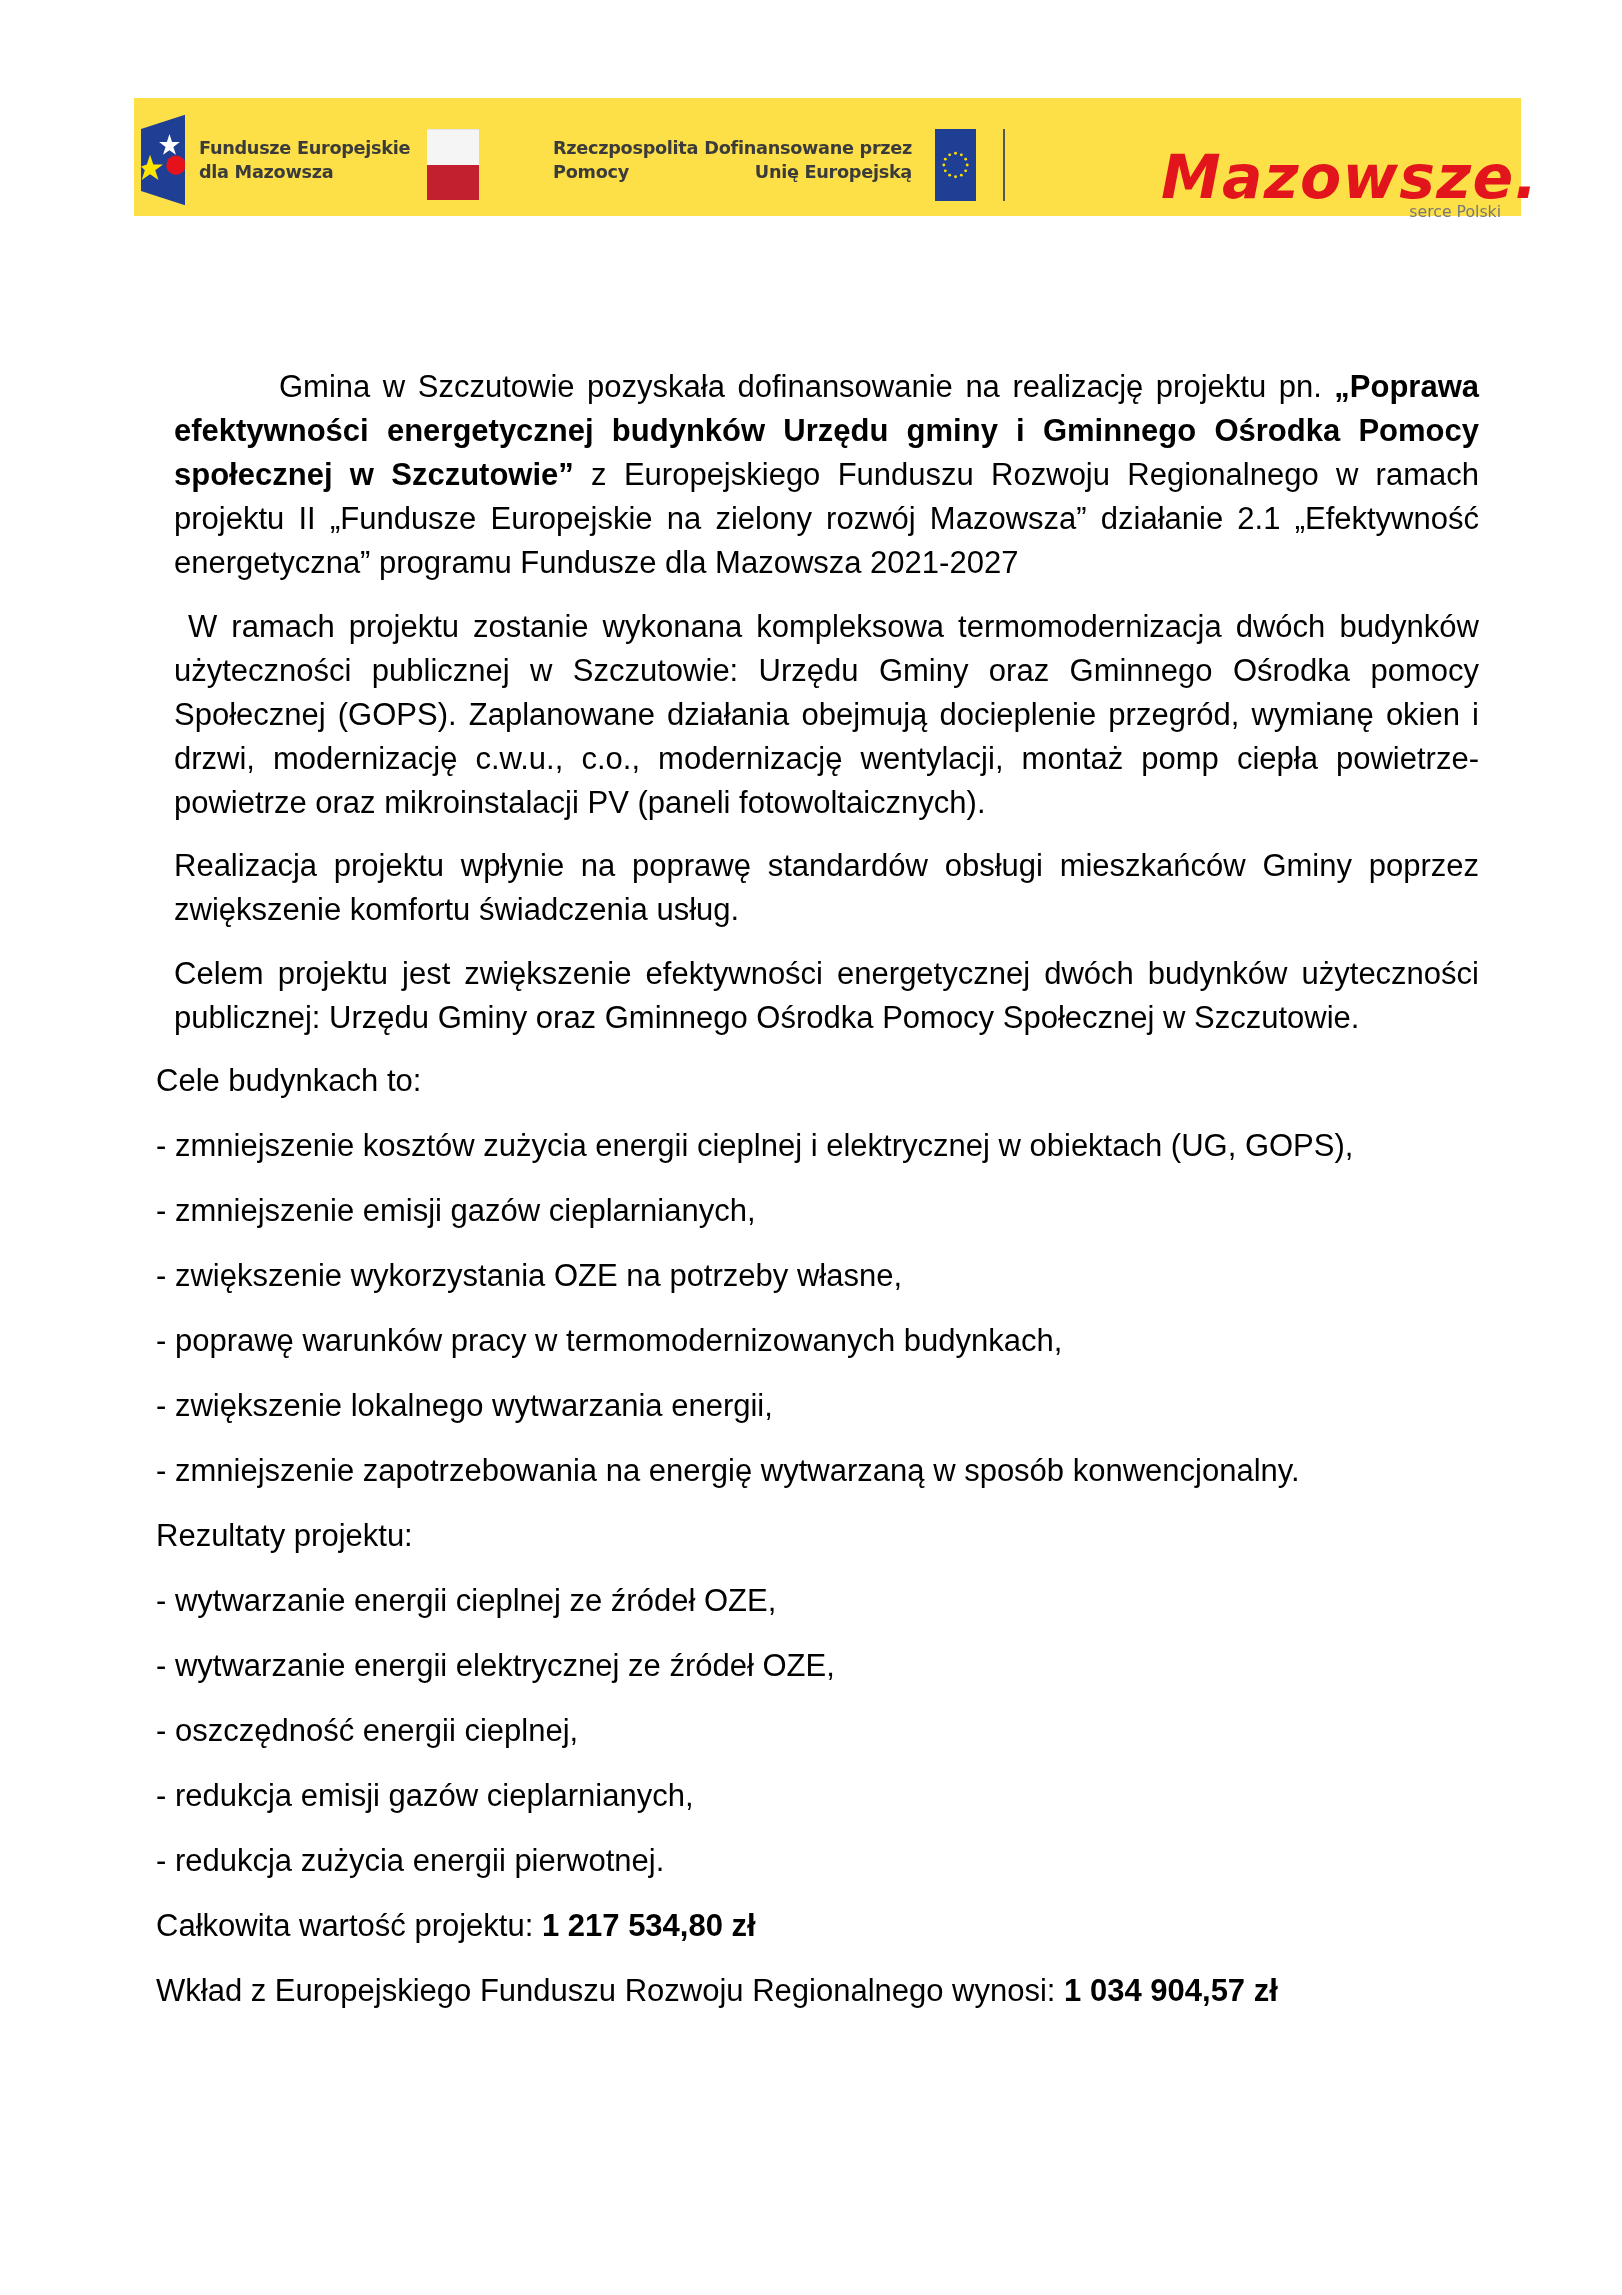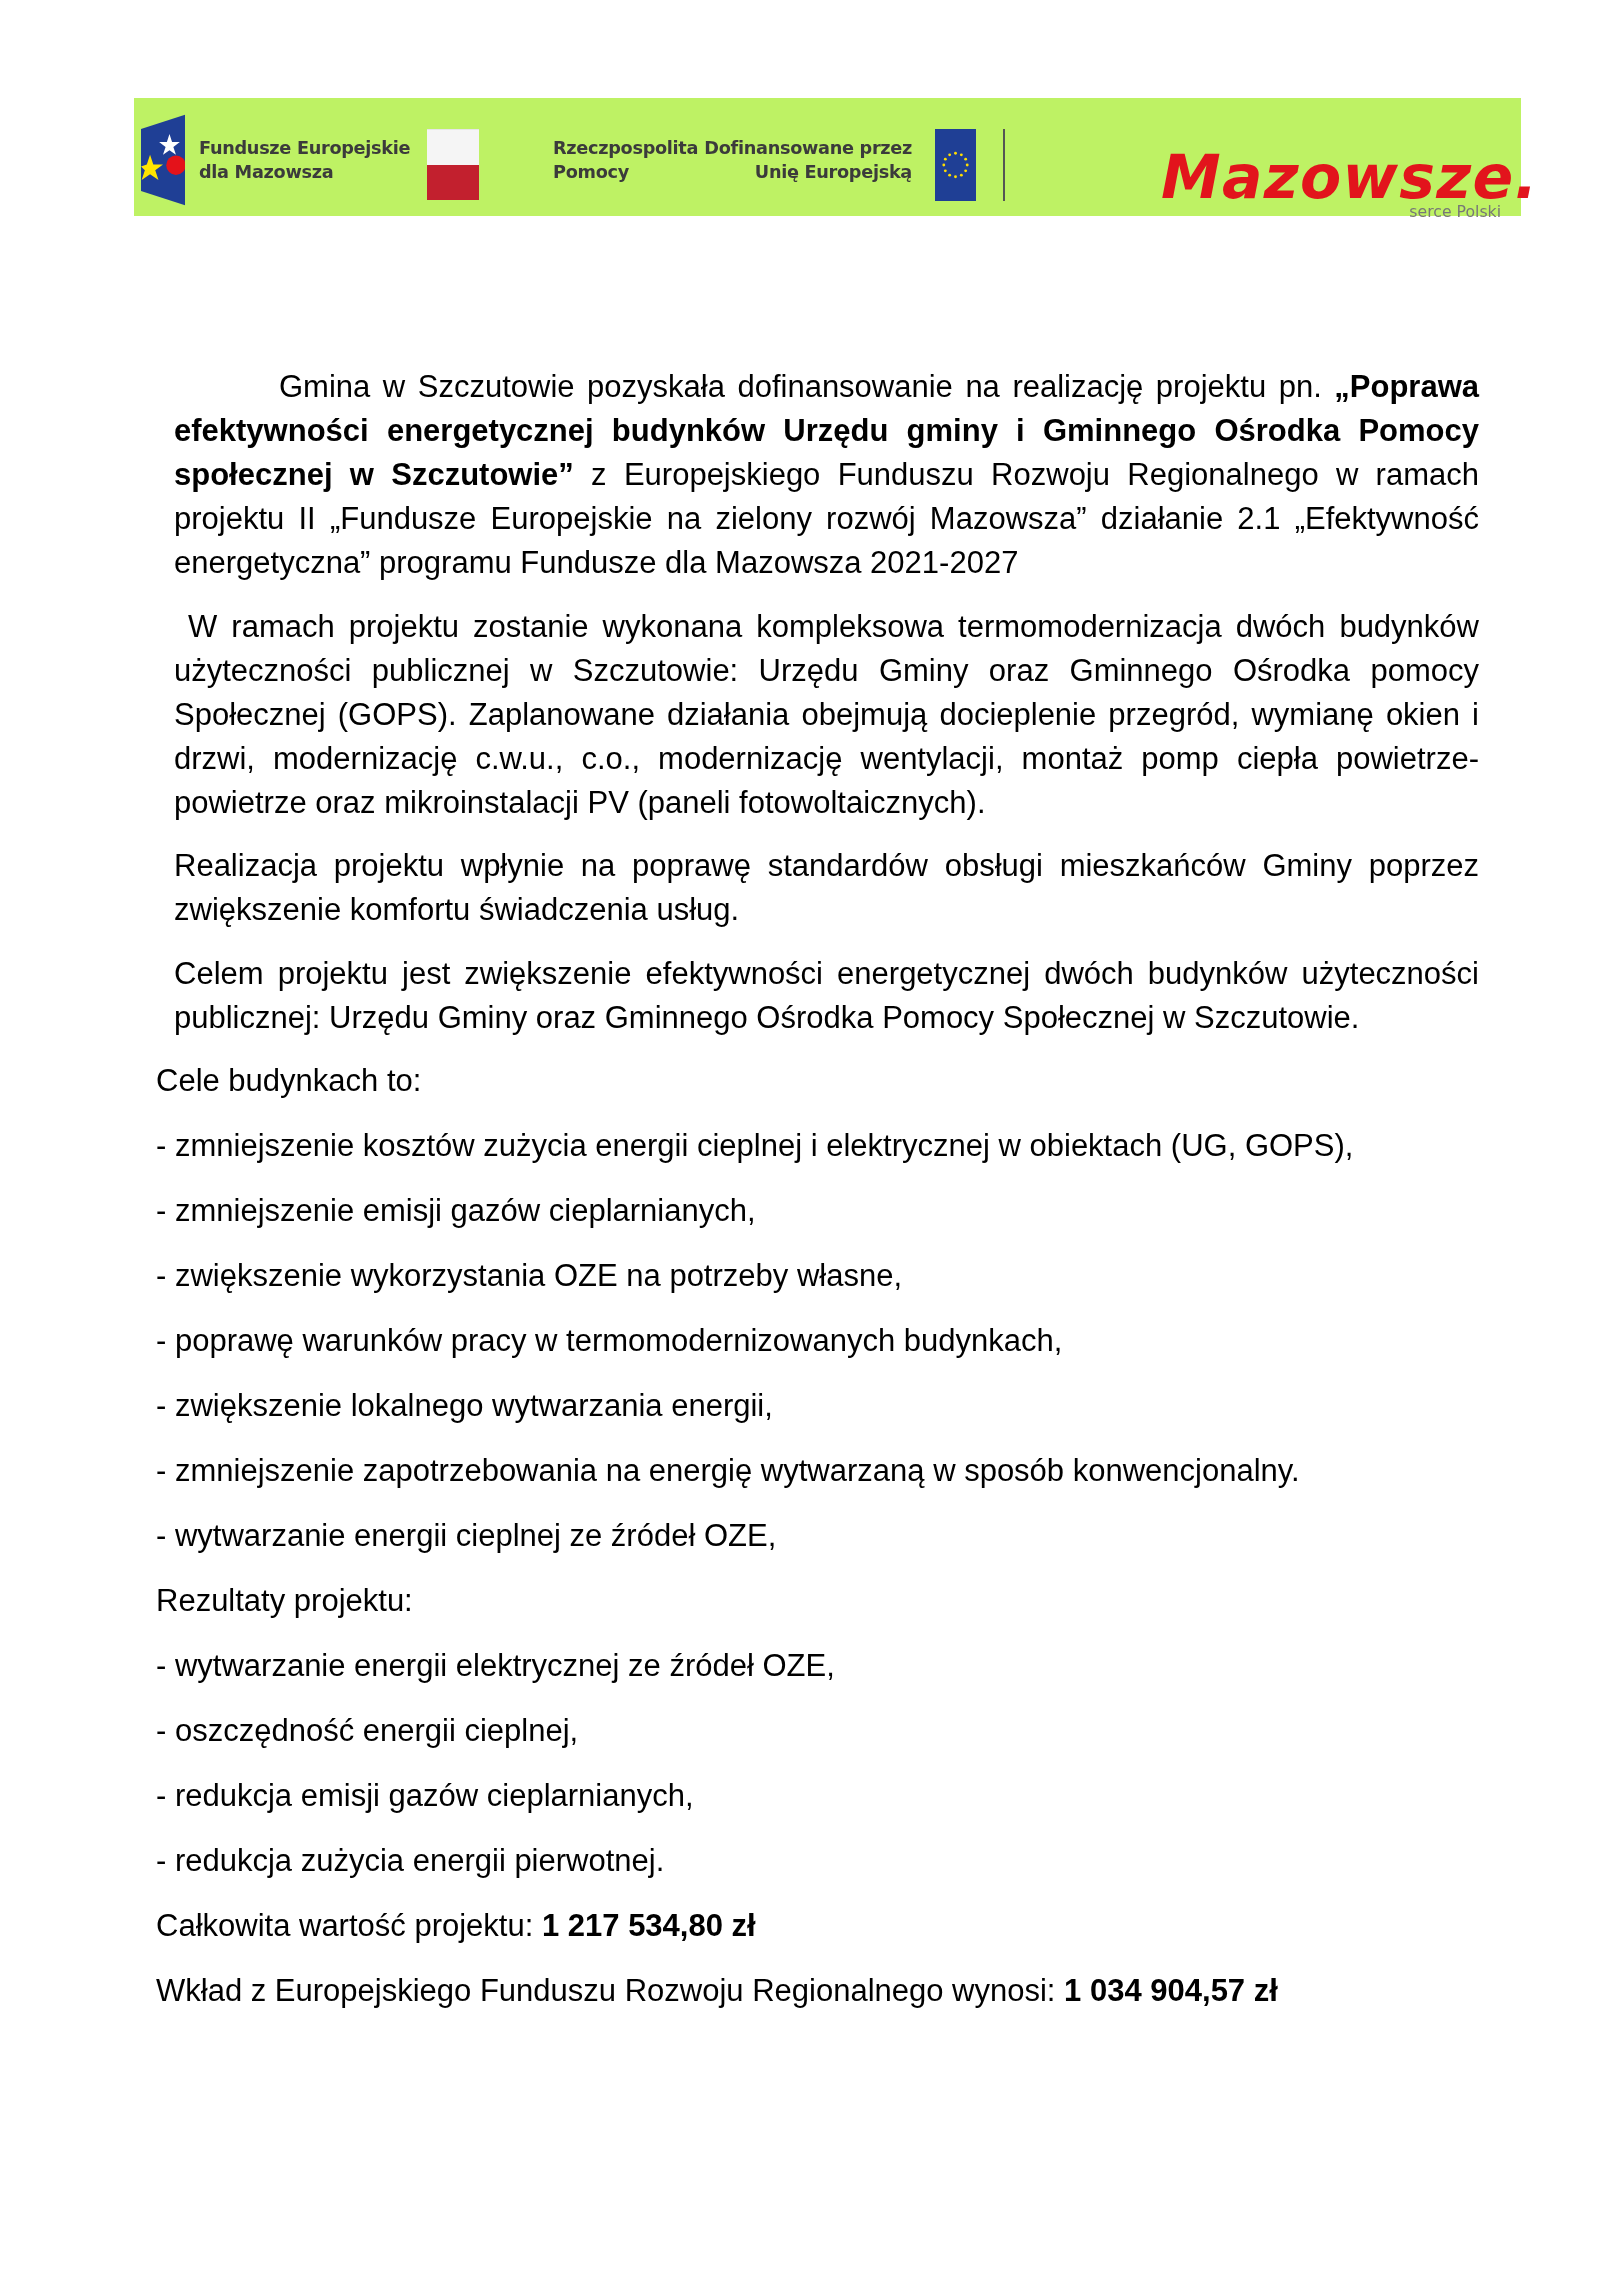--- a/index.html
+++ b/index.html
@@ -1,19 +1,19 @@
 <!DOCTYPE html>
 <html style="font-size:10.5px"><head>
 <meta charset="utf-8">
 <style>
   html, body { margin: 0; padding: 0; background: #ffffff; }
   body { width: 1622px; height: 2295px; position: relative; overflow: hidden; font-family: "Liberation Sans", sans-serif; color: #000; }
 
   
-  .logo-bar { position: absolute; left: 134px; top: 98px; width: 1387px; height: 118px; background: #bef264; }
+  .logo-bar { position: absolute; left: 134px; top: 98px; width: 1387px; height: 118px; background: #fde047; }
   .fe-logo { position: absolute; left: 6.5px; top: 16.4px; width: 44px; height: 92px; }
   .fe-text { position: absolute; left: 65px; top: 39px; font-family: "DejaVu Sans", sans-serif; font-size: 17.7px; line-height: 23.6px; color: #3b3b3b; font-weight: bold; letter-spacing: -0.3px; }
   .pl-text { position: absolute; left: 419px; top: 39px; font-family: "DejaVu Sans", sans-serif; font-size: 17.7px; line-height: 23.6px; color: #3b3b3b; font-weight: bold; letter-spacing: -0.3px; }
   .pl-flag-wrap { position: absolute; left: 293px; top: 31px; width: 52px; height: 71px; }
   .eu-text { position: absolute; left: 569px; top: 39px; width: 209px; text-align: right; font-family: "DejaVu Sans", sans-serif; font-size: 17.7px; line-height: 23.6px; color: #3b3b3b; font-weight: bold; letter-spacing: -0.3px; }
   .eu-flag { position: absolute; left: 801px; top: 31px; width: 41px; height: 72px; background: #1f3f95; }
   .divider { position: absolute; left: 869px; top: 31px; width: 2px; height: 72px; background: #555; }
   .mazowsze { position: absolute; left: 1027px; top: 44px; width: 353px; height: 85px; }
   .mazowsze-word { position: absolute; left: 0; top: 0; font-family: "DejaVu Sans", sans-serif; font-weight: bold; font-size: 60px; color: #e2141c; letter-spacing: 1.3px; font-style: italic; }
   .mazowsze-sub { position: absolute; right: 13px; top: 60px; font-family: "DejaVu Sans", sans-serif; font-size: 15.7px; color: #777; }
@@ -90,22 +90,22 @@
   <p class="para">Celem projektu jest zwiększenie efektywności energetycznej dwóch budynków użyteczności publicznej: Urzędu Gminy oraz Gminnego Ośrodka Pomocy Społecznej w Szczutowie.</p>
 
   <div class="line">Cele budynkach to:</div>
   <div class="line">- zmniejszenie kosztów zużycia energii cieplnej i elektrycznej w obiektach (UG, GOPS),</div>
   <div class="line">- zmniejszenie emisji gazów cieplarnianych,</div>
   <div class="line">- zwiększenie wykorzystania OZE na potrzeby własne,</div>
   <div class="line">- poprawę warunków pracy w termomodernizowanych budynkach,</div>
   <div class="line">- zwiększenie lokalnego wytwarzania energii,</div>
   <div class="line">- zmniejszenie zapotrzebowania na energię wytwarzaną w sposób konwencjonalny.</div>
 
+  <div class="line">Rezultaty projektu:</div>
   <div class="line">- wytwarzanie energii cieplnej ze źródeł OZE,</div>
-  <div class="line">Rezultaty projektu:</div>
   <div class="line">- wytwarzanie energii elektrycznej ze źródeł OZE,</div>
   <div class="line">- oszczędność energii cieplnej,</div>
   <div class="line">- redukcja emisji gazów cieplarnianych,</div>
   <div class="line">- redukcja zużycia energii pierwotnej.</div>
 
   <div class="line"><span>Całkowita wartość projektu: </span><b>1 217 534,80 zł</b></div>
   <div class="line"><span>Wkład z Europejskiego Funduszu Rozwoju Regionalnego wynosi: </span><b>1 034 904,57 zł</b></div>
 </div>
 
 

